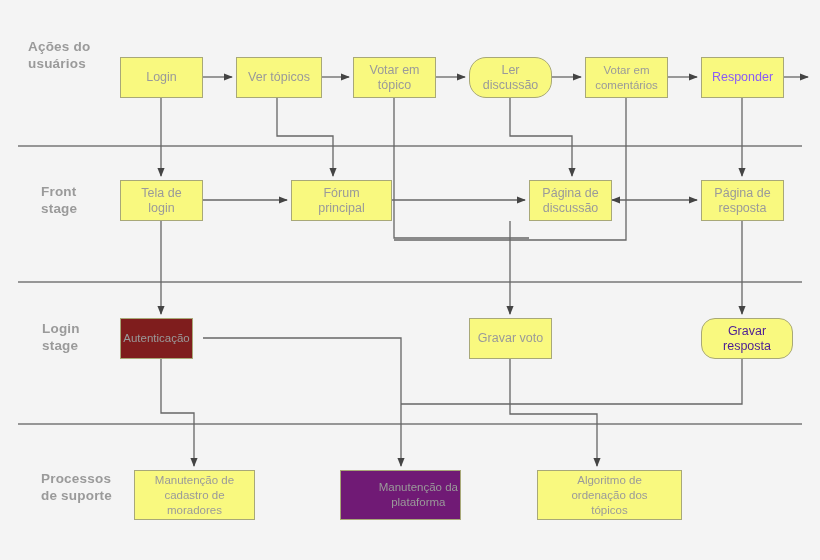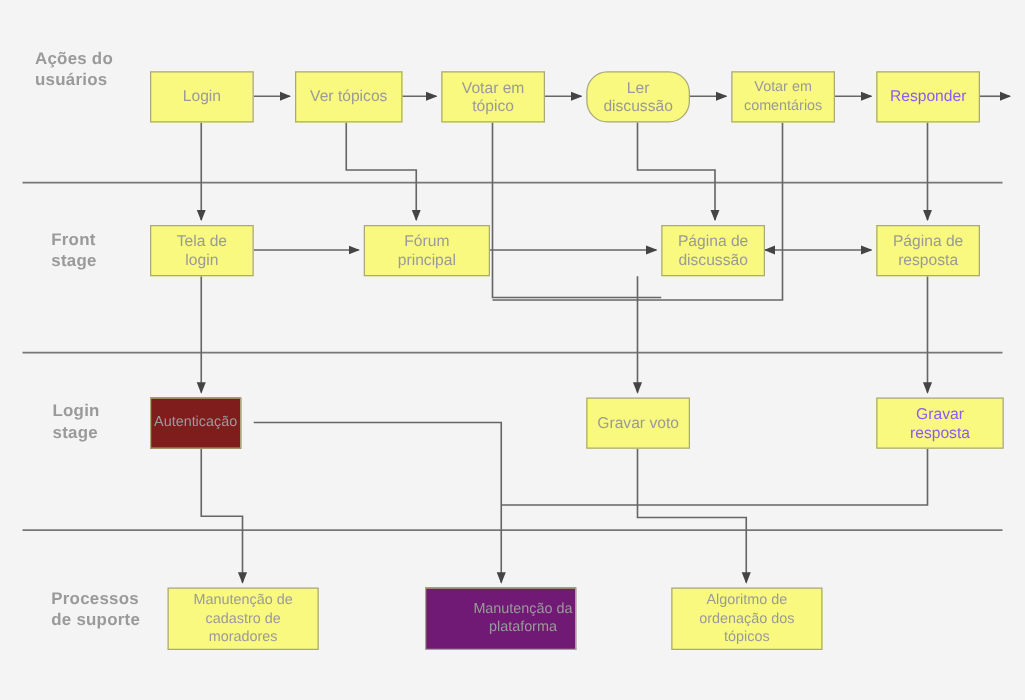--- a/index.html
+++ b/index.html
@@ -103,25 +103,25 @@
       <div class="node" style="left: 120px; top: 180px; width: 83px; height: 41px; background: rgb(249, 249, 127); border-color: rgb(168, 168, 120); color: rgb(154, 154, 154);"><span>Tela de
 login</span></div>
       <div class="node" style="left: 291px; top: 180px; width: 101px; height: 41px; background: rgb(249, 249, 127); border-color: rgb(168, 168, 120); color: rgb(154, 154, 154);"><span>Fórum
 principal</span></div>
       <div class="node" style="left: 529px; top: 180px; width: 83px; height: 41px; background: rgb(249, 249, 127); border-color: rgb(168, 168, 120); color: rgb(154, 154, 154);"><span>Página de
 discussão</span></div>
       <div class="node" style="left: 701px; top: 180px; width: 83px; height: 41px; background: rgb(249, 249, 127); border-color: rgb(168, 168, 120); color: rgb(154, 154, 154);"><span>Página de
 resposta</span></div>
       <div class="node small" style="left: 120px; top: 318px; width: 73px; height: 41px; background: #7f1d1d; border-color: rgb(168, 168, 120); color: rgb(154, 154, 154);"><span>Autenticação</span></div>
       <div class="node" style="left: 469px; top: 318px; width: 83px; height: 41px; background: rgb(249, 249, 127); border-color: rgb(168, 168, 120); color: rgb(154, 154, 154); justify-content: center;"><span>Gravar voto</span></div>
-      <div class="node" style="left: 701px; top: 318px; width: 102px; height: 41px; background: rgb(249, 249, 127); border-color: rgb(168, 168, 120); color: #8b5cf6;"><span>Gravar
+      <div class="node" style="left: 701px; top: 318px; width: 92px; height: 41px; background: rgb(249, 249, 127); border-color: rgb(168, 168, 120); color: #4c1d95; border-radius: 14px;"><span>Gravar
 resposta</span></div>
       <div class="node small" style="left: 134px; top: 470px; width: 121px; height: 50px; background: rgb(249, 249, 127); border-color: rgb(168, 168, 120); color: rgb(154, 154, 154);"><span>Manutenção de
 cadastro de
 moradores</span></div>
       <div class="node small" style="left: 340px; top: 470px; width: 121px; height: 50px; background: #701a75; border-color: rgb(168, 168, 120); color: rgb(154, 154, 154); justify-content: flex-end;"><span>Manutenção da
 plataforma</span></div>
-      <div class="node small" style="left: 537px; top: 470px; width: 121px; height: 50px; background: rgb(249, 249, 127); border-color: rgb(168, 168, 120); color: rgb(154, 154, 154);"><span>Algoritmo de
+      <div class="node small" style="left: 537px; top: 470px; width: 145px; height: 50px; background: rgb(249, 249, 127); border-color: rgb(168, 168, 120); color: rgb(154, 154, 154);"><span>Algoritmo de
 ordenação dos
 tópicos</span></div>
     </div>
 
 </div>
 
 </body></html>

